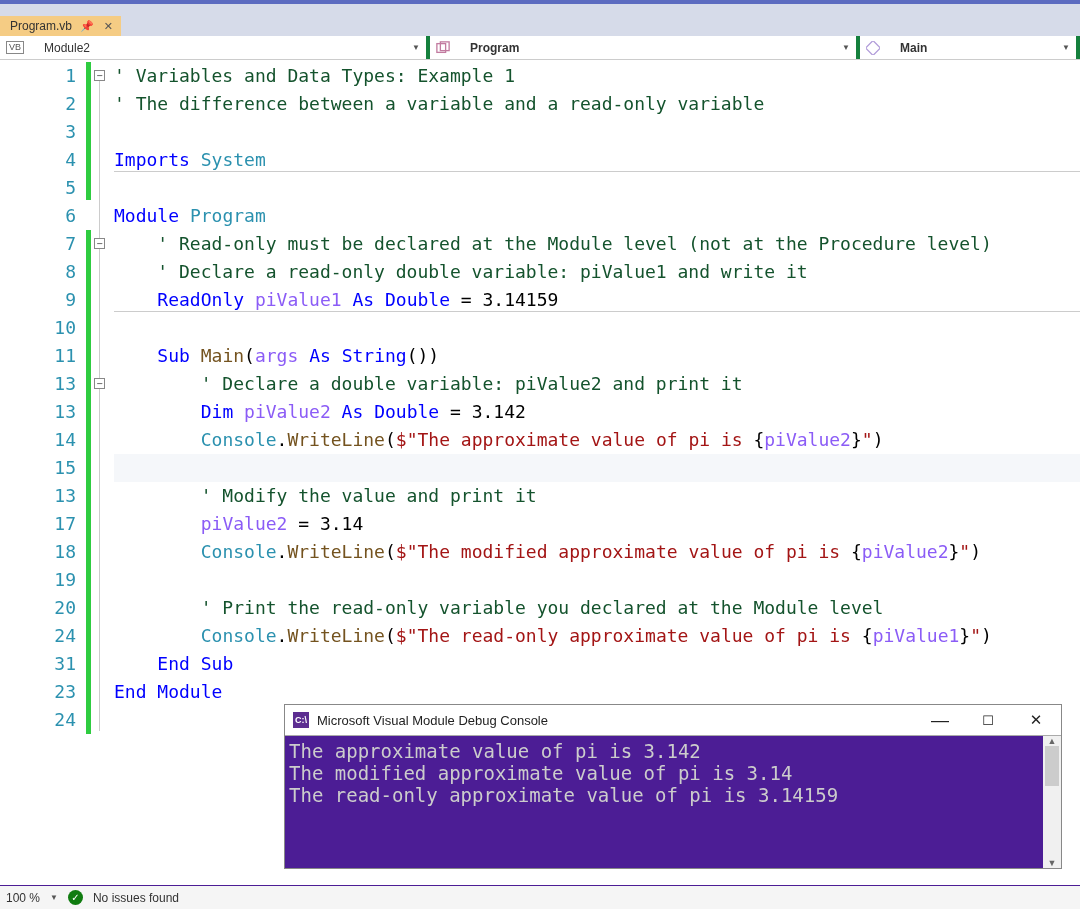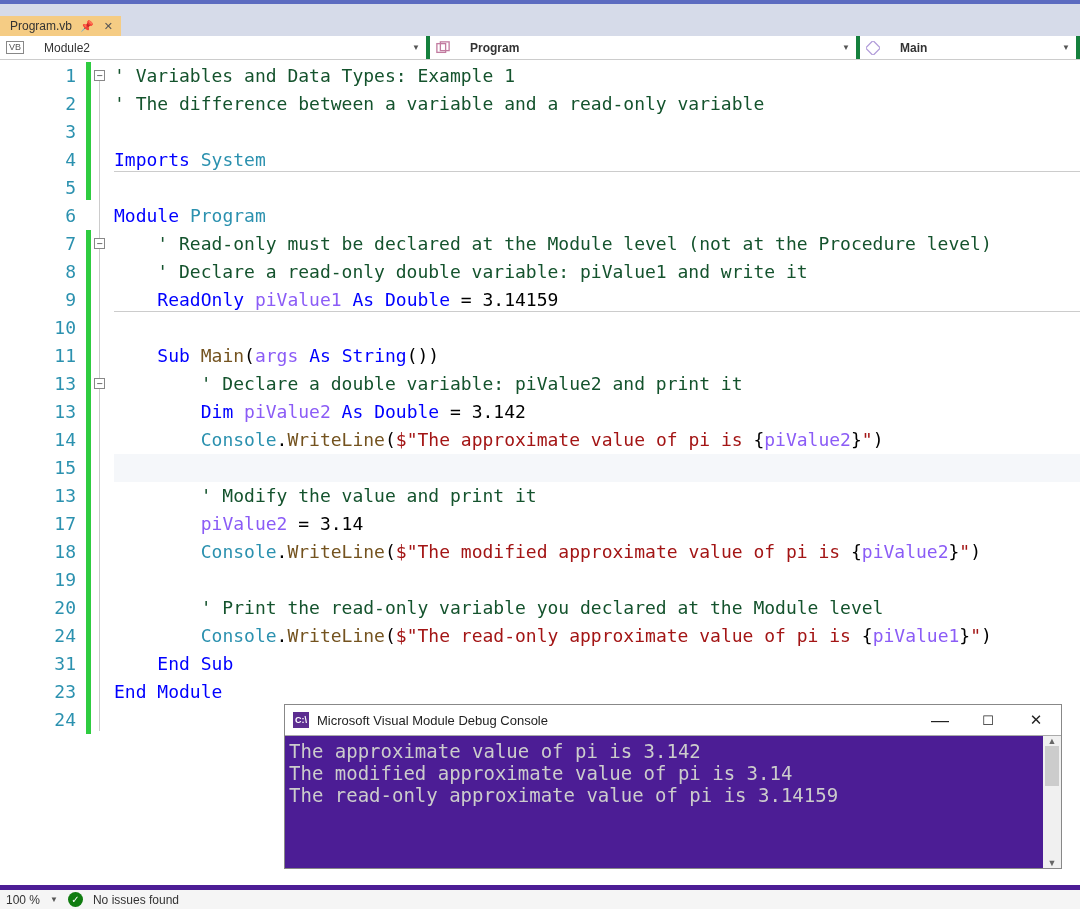--- a/index.html
+++ b/index.html
@@ -142,21 +142,21 @@
   .console .scroll .thumb {
     position:absolute; top:10px; left:2px; right:2px; height:40px;
     background:#ccc;
   }
   .console .scroll .arr { position:absolute; left:0; right:0; text-align:center; font-size:9px; color:#666;}
   .console .scroll .arr.up{ top:0;} .console .scroll .arr.dn{ bottom:0;}
   .cvicon { width:16px; height:16px; background:#5c2d91; color:#fff; font-size:9px; font-weight:bold; display:flex; align-items:center; justify-content:center;}
   
   .statusbar {
     position:absolute; bottom:0; left:0; right:0;
-    height:24px; border-top:5px solid #4c1d95;
+    height:24px; border-top:1px solid #4c1d95;
     background:#f5f5f5;
     display:flex; align-items:center;
     padding: 0 6px; gap:10px;
     font-size:12px; color:#333;
   }
   .statusbar .dd2{ font-size:8px; color:#555; }
   .statusbar .check {
     width:15px; height:15px; border-radius:50%;
     background:#107c10; color:#fff;
     display:flex; align-items:center; justify-content:center;

